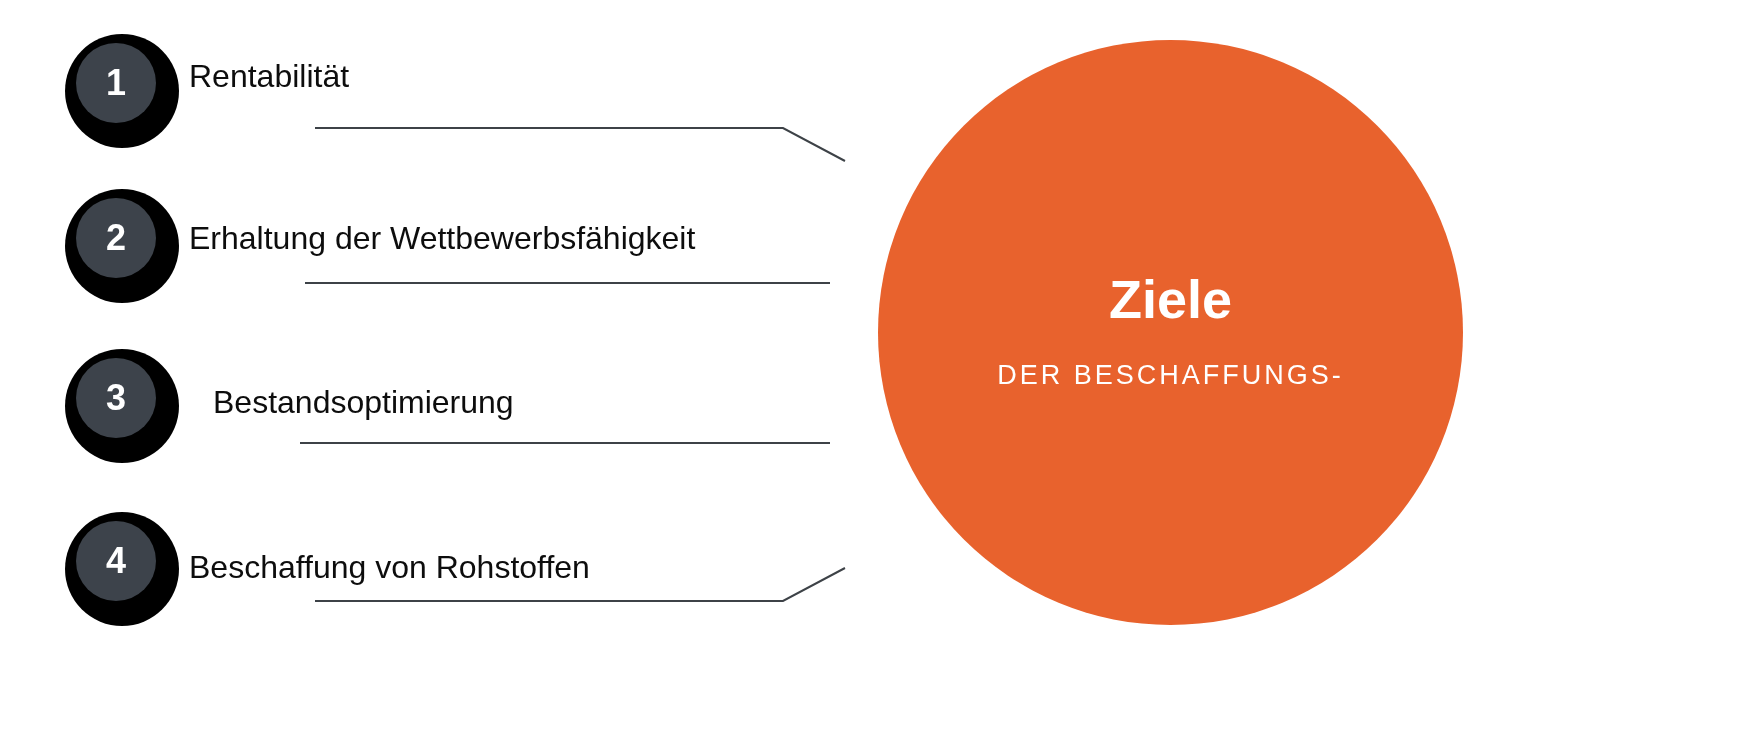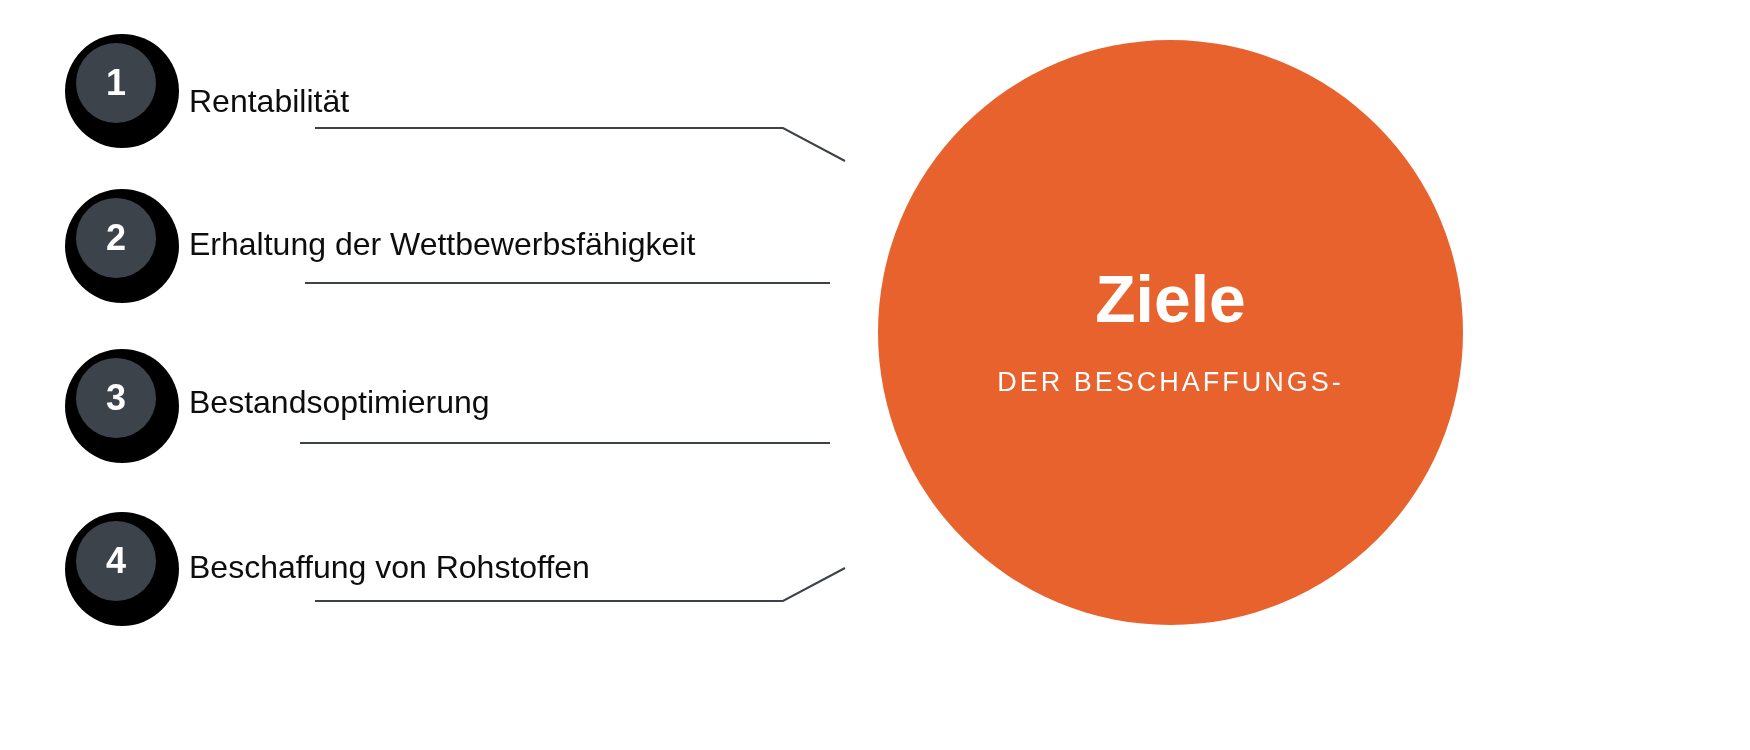--- a/index.html
+++ b/index.html
@@ -62,43 +62,43 @@
 
   
   .item-label {
     position: absolute;
     left: 189px;
     color: #0d0d0d;
     font-size: 32px;
     line-height: 40px;
     white-space: nowrap;
   }
-  .label-1 { top: 81px; }
-  .label-2 { top: 224px; }
-  .label-3 { top: 382px; }
+  .label-1 { top: 56px; }
+  .label-2 { top: 218px; }
+  .label-3 { top: 382px; margin-left: 24px; }
   .label-4 { top: 547px; text-align: center; }
 
   
   .goal-circle {
     position: absolute;
     left: 878px;
     top: 40px;
     width: 585px;
     height: 585px;
     border-radius: 50%;
     background: #E8622D;
     display: flex;
     flex-direction: column;
     align-items: center;
     justify-content: center;
     text-align: center;
   }
   .circle-title {
     color: #ffffff;
-    font-size: 66px;
+    font-size: 54px;
     font-weight: bold;
     margin-bottom: 22px;
   }
   .circle-subtitle {
     color: #ffffff;
     font-size: 27px;
     letter-spacing: 3px;
     line-height: 46px;
   }
 </style>

